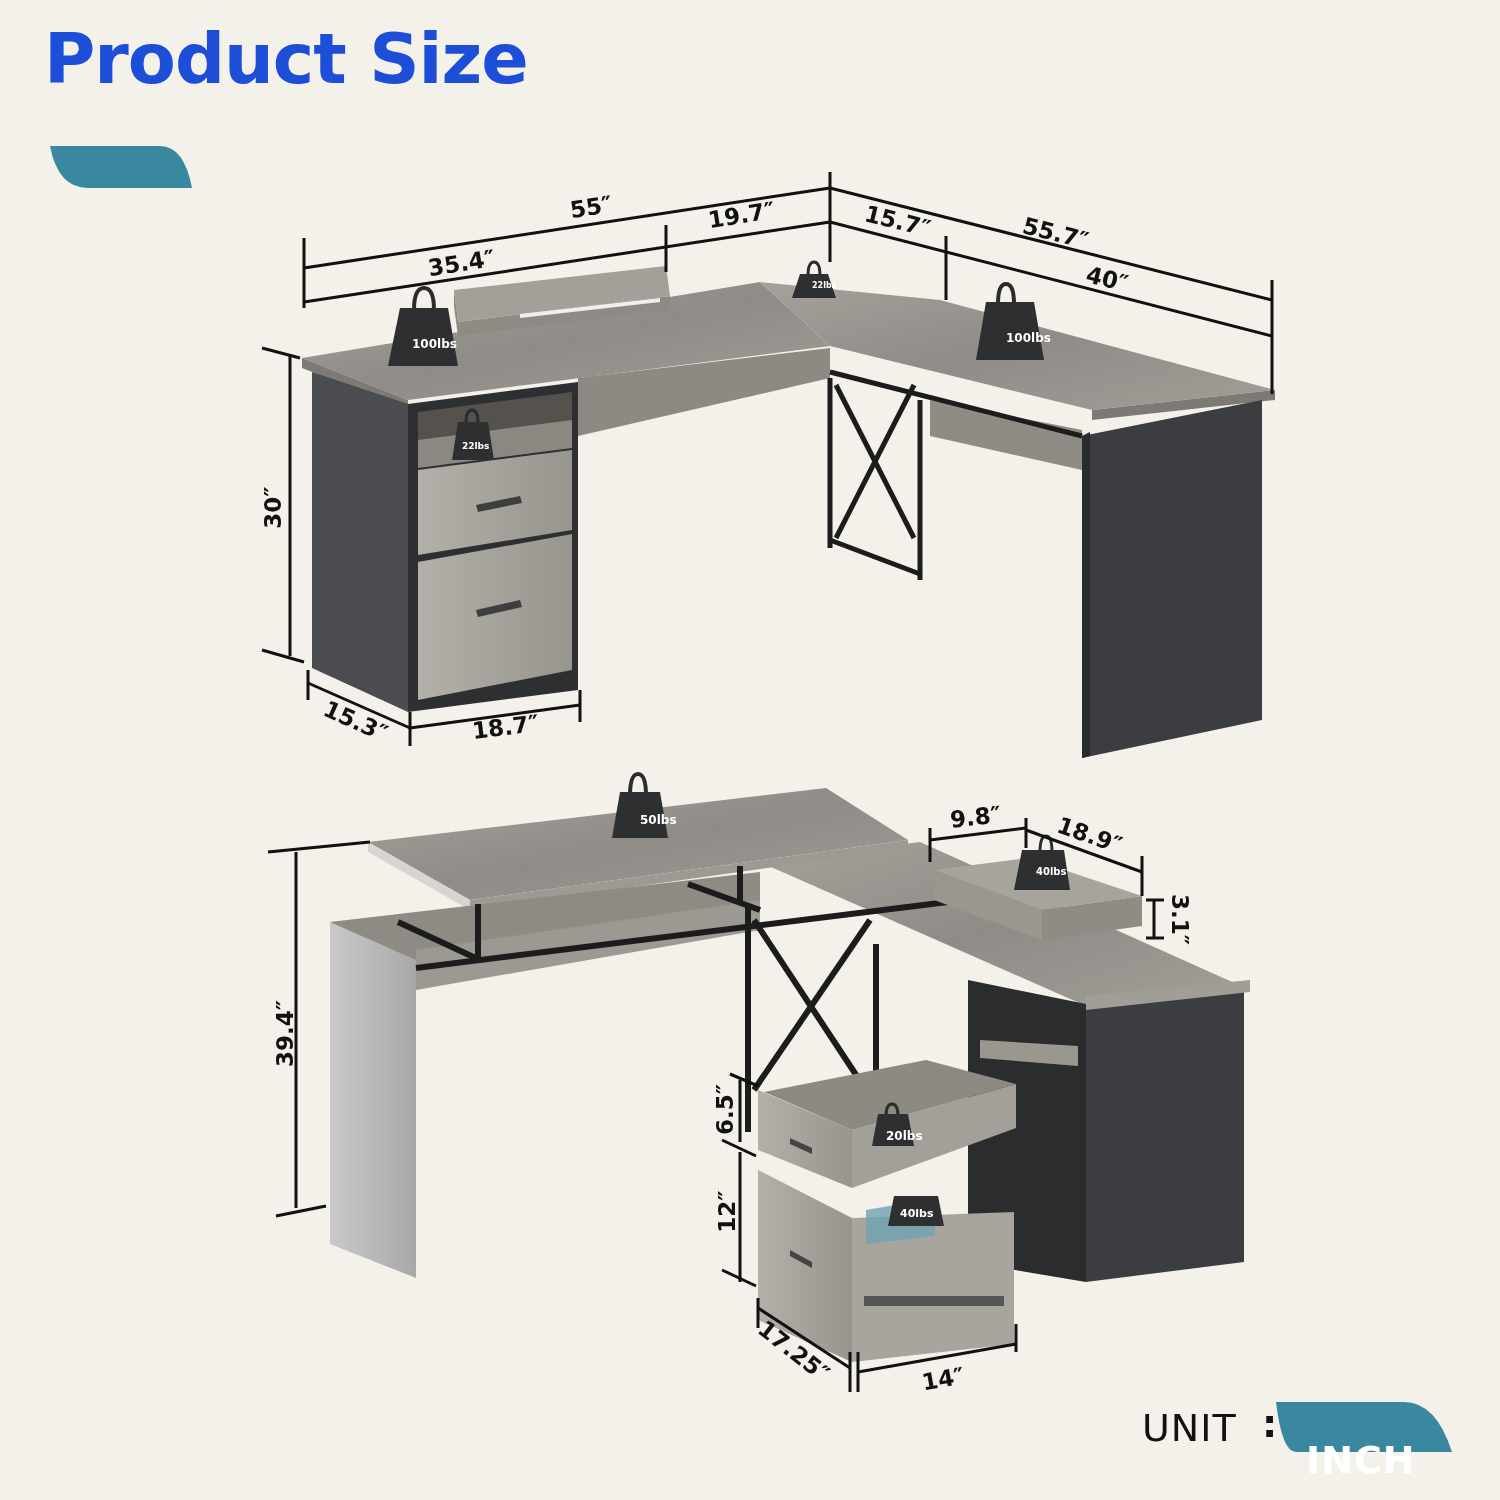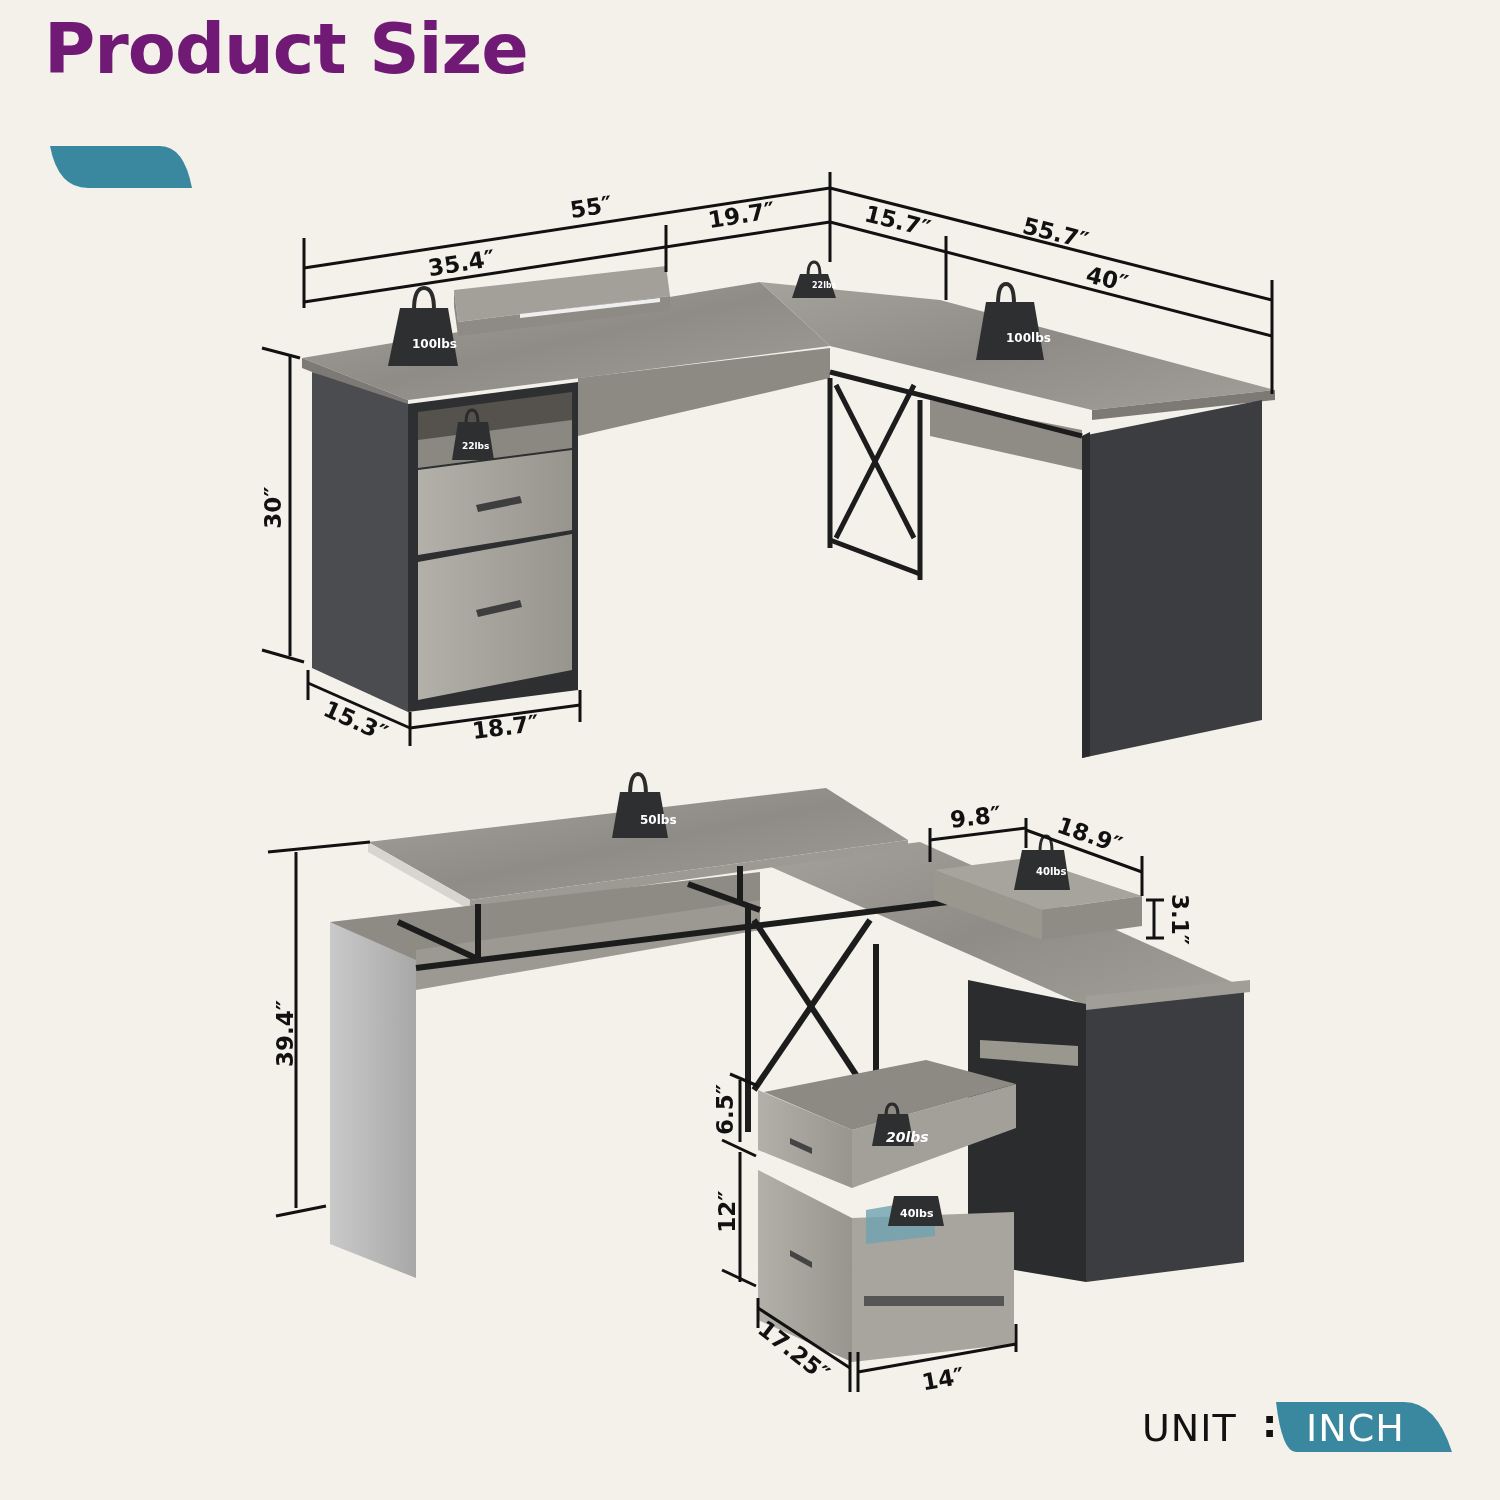--- a/index.html
+++ b/index.html
@@ -1,17 +1,17 @@
 <!DOCTYPE html>
 <html><head>
 <meta charset="utf-8">
 <style>
   html,body{margin:0;padding:0;}
   body{width:1500px;height:1500px;background:#f4f1eb;position:relative;overflow:hidden;font-family:"DejaVu Sans","Liberation Sans",sans-serif;}
-  .title{position:absolute;left:44px;top:14px;font-size:70px;font-weight:bold;color:#701a75;letter-spacing:-1px;line-height:1;}
+  .title{position:absolute;left:44px;top:24px;font-size:70px;font-weight:bold;color:#1d4ed8;letter-spacing:-1px;line-height:1;}
   .accent-bar{position:absolute;left:48px;top:144px;}
   svg.scene{position:absolute;left:0;top:0;}
   .dim{position:absolute;font-weight:bold;font-size:23px;color:#111;white-space:nowrap;transform-origin:center center;line-height:1;}
   .wlabel{position:absolute;font-weight:bold;color:#fff;white-space:nowrap;line-height:1;transform-origin:center center;}
   .unit-text{position:absolute;left:1142px;top:1068px;font-size:38px;color:#111;letter-spacing:1px;}
   .unit-colon{position:absolute;left:1262px;top:1066px;font-size:38px;color:#111;font-weight:bold;}
   .unit-val{position:absolute;left:1306px;top:1068px;font-size:38px;color:#fff;letter-spacing:1px;}
 </style>
 </head>
 <body>
@@ -204,21 +204,21 @@
     </g>
   </g>
 </svg>
 
 <div class="wlabel" style="left:412px;top:338px;font-size:12px;">100lbs</div>
 <div class="wlabel" style="left:812px;top:282px;font-size:8px;">22lbs</div>
 <div class="wlabel" style="left:1006px;top:332px;font-size:12px;">100lbs</div>
 <div class="wlabel" style="left:462px;top:442px;font-size:9px;">22lbs</div>
 <div class="wlabel" style="left:640px;top:814px;font-size:12px;">50lbs</div>
 <div class="wlabel" style="left:1036px;top:867px;font-size:10px;">40lbs</div>
-<div class="wlabel" style="left:886px;top:1130px;font-size:14px;font-style:italic;">20lbs</div>
+<div class="wlabel" style="left:886px;top:1130px;font-size:12px;">20lbs</div>
 <div class="wlabel" style="left:900px;top:1208px;font-size:11px;">40lbs</div>
 
 <div class="dim" style="left:570px;top:196px;transform:rotate(-9deg);">55″</div>
 <div class="dim" style="left:428px;top:252px;transform:rotate(-9deg);">35.4″</div>
 <div class="dim" style="left:708px;top:204px;transform:rotate(-9deg);">19.7″</div>
 <div class="dim" style="left:864px;top:210px;transform:rotate(14deg);">15.7″</div>
 <div class="dim" style="left:1022px;top:222px;transform:rotate(14deg);">55.7″</div>
 <div class="dim" style="left:1086px;top:268px;transform:rotate(14deg);">40″</div>
 <div class="dim" style="left:252px;top:496px;transform:rotate(-90deg);">30″</div>
 <div class="dim" style="left:322px;top:710px;transform:rotate(24deg);">15.3″</div>
@@ -232,18 +232,18 @@
 <div class="dim" style="left:706px;top:1200px;transform:rotate(-90deg);">12″</div>
 <div class="dim" style="left:752px;top:1340px;transform:rotate(38deg);">17.25″</div>
 <div class="dim" style="left:922px;top:1368px;transform:rotate(-10deg);">14″</div>
 
 <div>
   <span class="unit-text" style="top:1068px;">UNIT</span>
   <span class="unit-colon" style="top:1066px;">:</span>
   <svg style="position:absolute;left:1276px;top:1400px;" width="180" height="56">
     <path d="M0,2 L128,2 Q160,2 176,52 L20,52 Q6,52 0,2 Z" fill="#3a889f"></path>
   </svg>
-  <span class="unit-val" style="top:1406px;">INCH</span>
+  <span class="unit-val" style="top:1438px;font-weight:bold;">INCH</span>
 </div>
 <style>
   .unit-text{top:1406px !important;text-align:right;}
   .unit-colon{top:1402px !important;}
 </style>
 
 </body></html>

